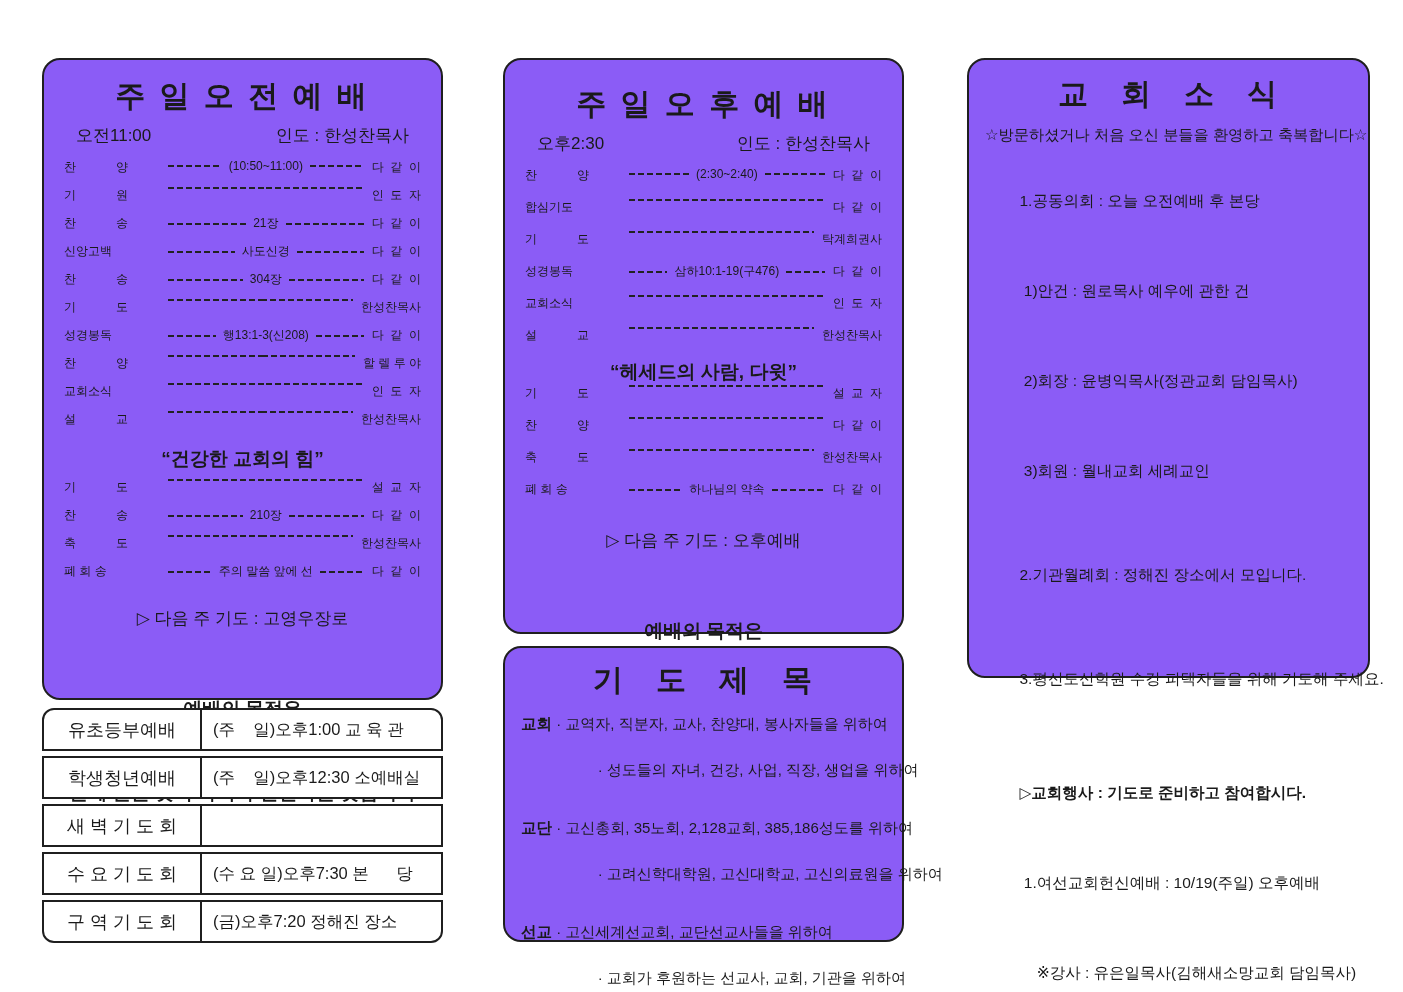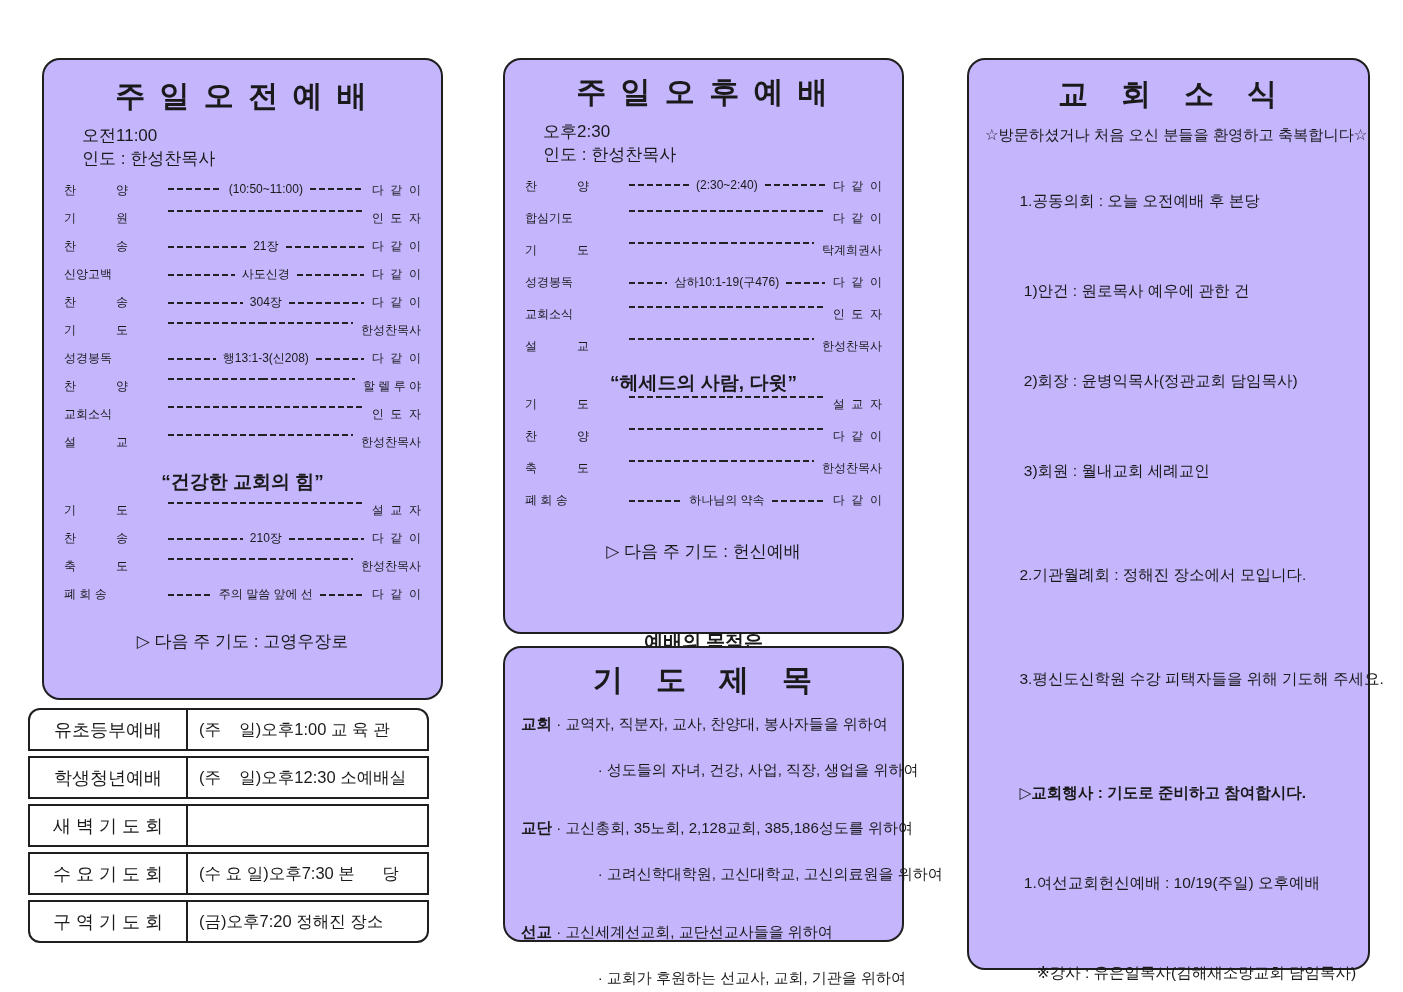--- a/index.html
+++ b/index.html
@@ -2,53 +2,53 @@
 <html><head>
 <meta charset="utf-8">
 <style>
   html,body{margin:0;padding:0;}
   body{
     width:1403px;height:992px;background:#ffffff;color:#1a1a1a;
     font-family:"Liberation Sans","DejaVu Sans",sans-serif;
     position:relative;overflow:hidden;
   }
   .box{
-    position:absolute;box-sizing:border-box;background:#c4b5fd;
+    position:absolute;box-sizing:border-box;background:#8b5cf6;
     border:2px solid #1f1f1f;border-radius:18px;
   }
   #panel-morning{left:42px;top:58px;width:401px;height:642px;padding:12px 20px 10px;}
-  #panel-afternoon{left:503px;top:58px;width:401px;height:576px;padding:8px 20px 10px;}
+  #panel-afternoon{left:503px;top:58px;width:401px;height:576px;padding:20px 20px 10px;}
   #panel-prayer{left:503px;top:646px;width:401px;height:296px;padding:8px 16px;}
-  #panel-news{left:967px;top:58px;width:403px;height:912px;padding:10px 16px;}
+  #panel-news{left:967px;top:58px;width:403px;height:620px;padding:10px 16px;}
 
   .btitle{
     text-align:center;font-size:30px;font-weight:bold;letter-spacing:3px;
     white-space:pre;margin:4px 0 8px;line-height:40px;
   }
   .timerow{display:flex;justify-content:space-between;align-items:baseline;
-    font-size:17px;margin:6px 18px 12px;white-space:pre;flex-direction:column;}
+    font-size:17px;margin:6px 12px 12px;white-space:pre;}
 
   .srow{display:flex;align-items:flex-start;font-size:12px;height:28px;white-space:pre;}
   #panel-afternoon .srow{height:32px;}
   .srow .label{min-width:96px;}
   .srow .mid{flex:1;display:flex;align-items:center;margin:0 8px;}
   .srow .mtext{white-space:pre;margin:0 7px;}
   .srow .mtext:empty{display:none;margin:0;}
   .dash{flex:1;height:2px;min-width:14px;
     background:repeating-linear-gradient(90deg,#222 0 6px,transparent 6px 9px);}
   .srow .right{text-align:right;}
 
   .sermon{text-align:center;font-weight:bold;font-size:19px;margin:7px 0;line-height:26px;}
   #panel-afternoon .sermon{margin:0 0;}
   .nextweek{text-align:center;font-size:17px;margin:16px 0 8px;line-height:24px;}
   .purpose{text-align:center;font-family:"Liberation Serif","DejaVu Serif",serif;
     font-weight:bold;font-size:19px;line-height:28px;white-space:pre;}
 
   
-  #schedule{position:absolute;left:28px;top:708px;width:401px;}
+  #schedule{position:absolute;left:42px;top:708px;width:401px;}
   .trow{display:flex;box-sizing:border-box;border:2px solid #1f1f1f;height:43px;
     margin-top:5px;background:#fff;align-items:stretch;}
   .trow:nth-of-type(1){margin-top:0;border-radius:12px 12px 0 0;}
   .trow:nth-of-type(5){border-radius:0 0 12px 12px;}
   .tname{width:156px;border-right:2px solid #1f1f1f;display:flex;align-items:center;
     justify-content:center;font-size:18px;white-space:pre;}
   .tinfo{flex:1;display:flex;align-items:center;padding-left:11px;font-size:16.5px;white-space:pre;}
 
   
   #panel-prayer .btitle{letter-spacing:2px;margin-bottom:4px;}
@@ -364,21 +364,21 @@
       <div class="srow">
         <span class="label">폐 회 송</span>
         <span class="mid">
           <span class="dash"></span>
           <span class="mtext">하나님의 약속</span>
           <span class="dash"></span>
         </span>
         <span class="right">다  같  이</span>
       </div>
     </div>
-  <div class="nextweek">▷ 다음 주 기도 : 헌신예배</div>
+  <div class="nextweek">▷ 다음 주 기도 : 오후예배</div>
   <div class="purpose">
     <div>예배의 목적은</div>
     <div>은혜 받는 것이 아니라 헌신하는 것입니다</div>
   </div>
 </div>
 
 <div class="box" id="panel-prayer">
   <div class="btitle">기   도   제   목</div>
   <div>
 

